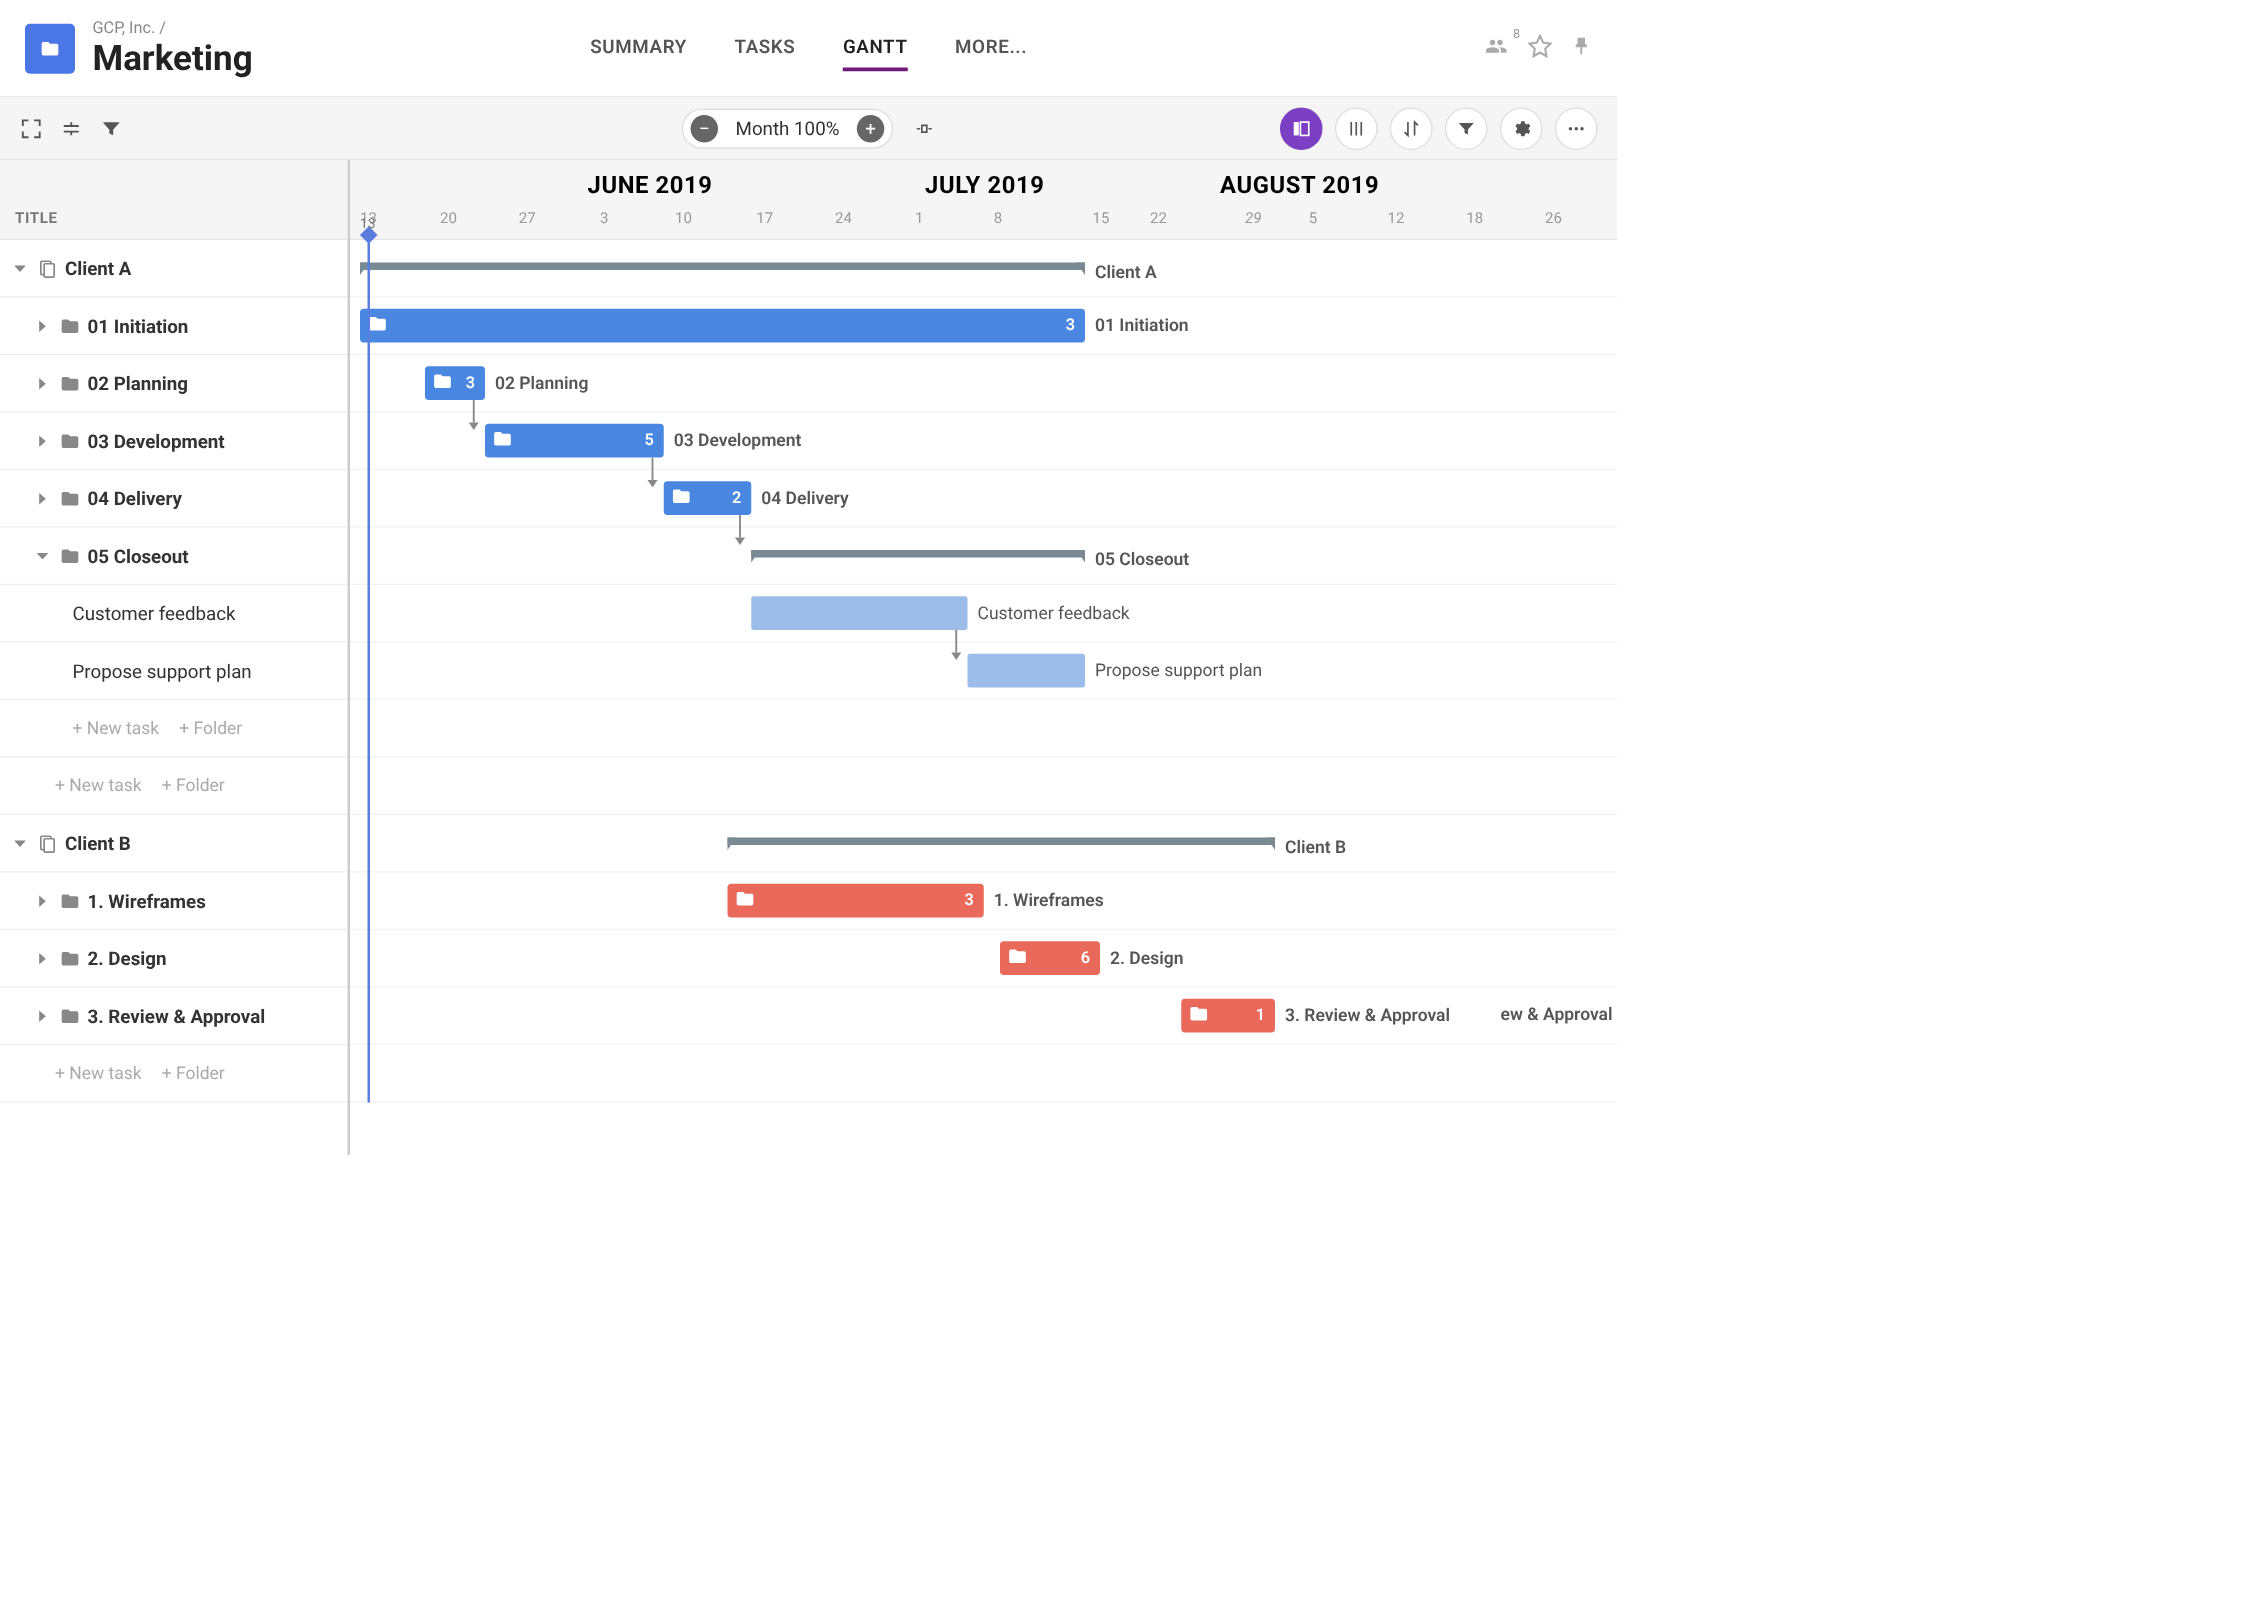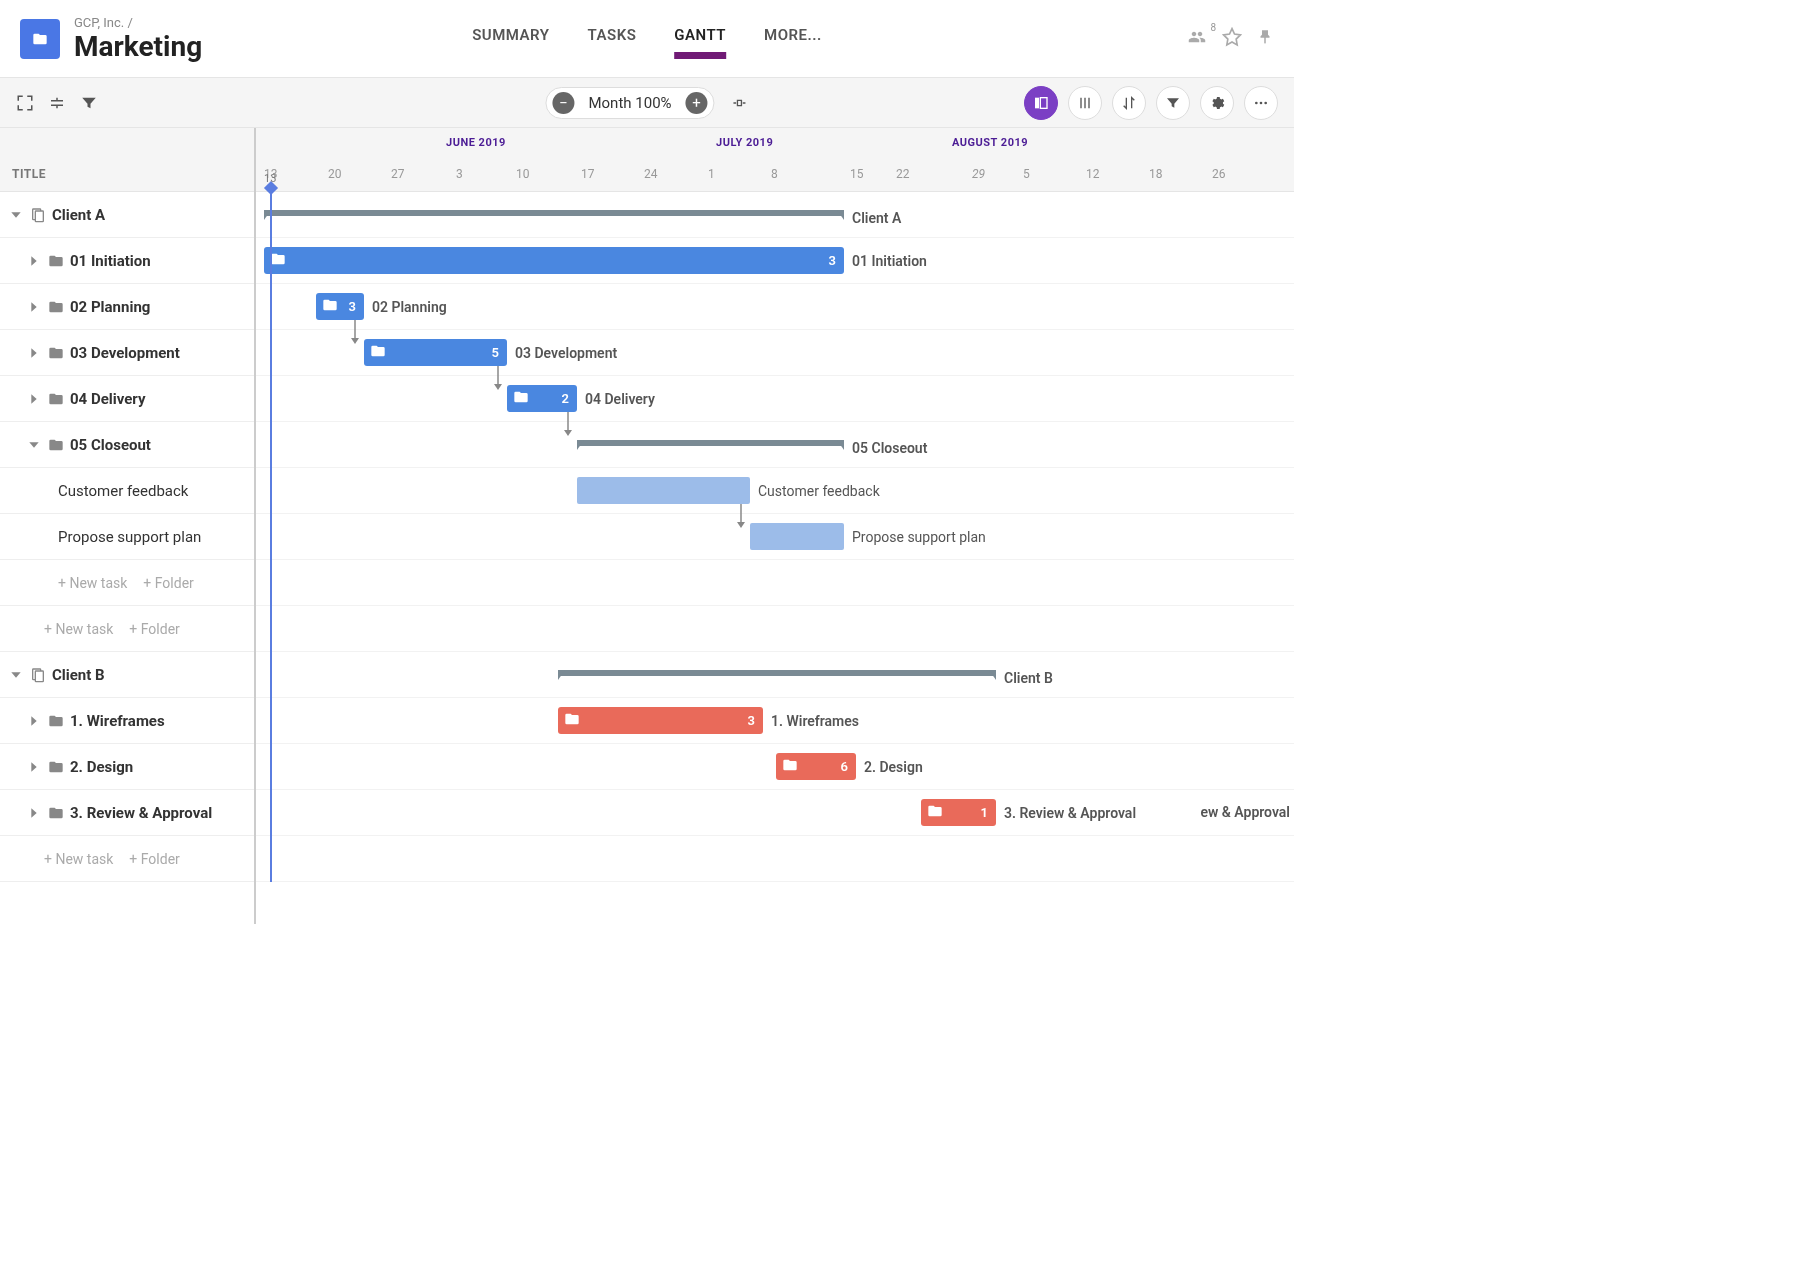--- a/index.html
+++ b/index.html
@@ -4,52 +4,52 @@
 <style>
 *{box-sizing:border-box;margin:0;padding:0;font-family:-apple-system,BlinkMacSystemFont,"Segoe UI",Roboto,Arial,sans-serif}
 body{background:#fff;color:#333;width:1294px;height:924px;overflow:hidden}
 .header{display:flex;align-items:center;padding:14px 20px;border-bottom:1px solid #e5e5e5;position:relative;height:78px}
 .folder-icon-box{width:40px;height:40px;background:#4a77e5;border-radius:4px;display:flex;align-items:center;justify-content:center;margin-right:14px}
 .breadcrumb-wrap{display:flex;flex-direction:column}
 .breadcrumb{font-size:13px;color:#888}
 .project-title{font-size:28px;font-weight:700;color:#222}
 .tabs{position:absolute;left:50%;transform:translateX(-50%);display:flex;gap:38px}
 .tab{font-size:15px;font-weight:600;color:#555;letter-spacing:.5px;cursor:pointer;padding:8px 0}
-.tab.active{color:#222;border-bottom:7px solid #701a75}
+.tab.active{color:#222;border-bottom:3px solid #701a75}
 .header-actions{margin-left:auto;display:flex;gap:14px;align-items:center;color:#999}
 .header-actions svg{color:#999}
 .people-badge{position:relative}
 .people-count{position:absolute;top:-6px;right:-8px;font-size:10px;color:#999}
 .toolbar{height:50px;background:#f5f5f5;border-bottom:1px solid #e5e5e5;display:flex;align-items:center;padding:0 16px;position:relative}
 .tb-left{display:flex;gap:14px}
 .tb-center{position:absolute;left:50%;transform:translateX(-50%);display:flex;align-items:center;gap:16px}
 .zoom-pill{background:#fff;border:1px solid #ddd;border-radius:20px;display:flex;align-items:center;padding:4px 6px;gap:10px}
 .zoom-btn{width:22px;height:22px;border-radius:50%;background:#666;color:#fff;display:flex;align-items:center;justify-content:center;font-size:15px;cursor:pointer}
 .zoom-label{font-size:15px;color:#333;padding:0 4px}
 .tb-right{margin-left:auto;display:flex;gap:10px}
 .circle-btn{width:34px;height:34px;border-radius:50%;border:1px solid #ddd;background:#fff;display:flex;align-items:center;justify-content:center;cursor:pointer}
 .circle-btn.active{background:#7b3fc4;border-color:#7b3fc4;color:#fff}
 .tb-icon{width:18px;height:18px;display:flex;align-items:center;justify-content:center;color:#555;cursor:pointer}
 .content{display:flex;height:796px}
-.sidebar{width:256px;border-right:2px solid #ccc;overflow:hidden}
+.sidebar{width:280px;border-right:2px solid #ccc;overflow:hidden}
 .sb-header{height:64px;background:#f5f5f5;border-bottom:1px solid #e5e5e5;display:flex;align-items:flex-end;padding:0 12px 10px}
 .sb-title{font-size:12px;font-weight:700;color:#777;letter-spacing:.5px}
 .sb-row{display:flex;align-items:center;height:46px;border-bottom:1px solid #eee;padding-left:8px;gap:6px;cursor:pointer}
 .sb-row.lvl1{padding-left:26px}
 .sb-row.lvl2{padding-left:58px}
 .caret{transition:.1s}
 .caret.down{transform:rotate(90deg)}
 .row-title{font-size:15px;color:#333}
 .row-title.bold{font-weight:700}
 .add-row{display:flex;gap:16px;padding-left:58px;color:#aaa;font-size:14px}
 .add-row.lvl0{padding-left:44px}
 .gantt{flex:1;position:relative;overflow:hidden}
 .gantt-header{height:64px;background:#f5f5f5;border-bottom:1px solid #e5e5e5;position:relative}
 .month-row{position:absolute;top:8px;left:0;right:0;height:20px}
-.month-lbl{position:absolute;font-size:11px;font-weight:700;color:#4c1d95;letter-spacing:.5px}
+.month-lbl{position:absolute;font-size:19px;font-weight:700;color:#000000;letter-spacing:.5px}
 .day-row{position:absolute;bottom:6px;left:0;right:0;height:18px}
 .day-lbl{position:absolute;font-size:12px;color:#999}
 .gantt-body{position:relative}
 .g-row{height:46px;border-bottom:1px solid #f2f2f2;position:relative}
 .today-line{position:absolute;top:0;bottom:0;width:2px;background:#5a7de0;left:14px;z-index:5}
 .today-marker{position:absolute;top:-9px;left:-4px;width:10px;height:10px;background:#5a7de0;transform:rotate(45deg)}
 .today-date{position:absolute;top:44px;left:8px;font-size:11px;color:#777;z-index:6}
 .bar{position:absolute;height:27px;top:9px;border-radius:3px;display:flex;align-items:center;color:#fff}
 .bar.folder{background:#4a87e0}
 .bar.folder2{background:#e96a5a}

